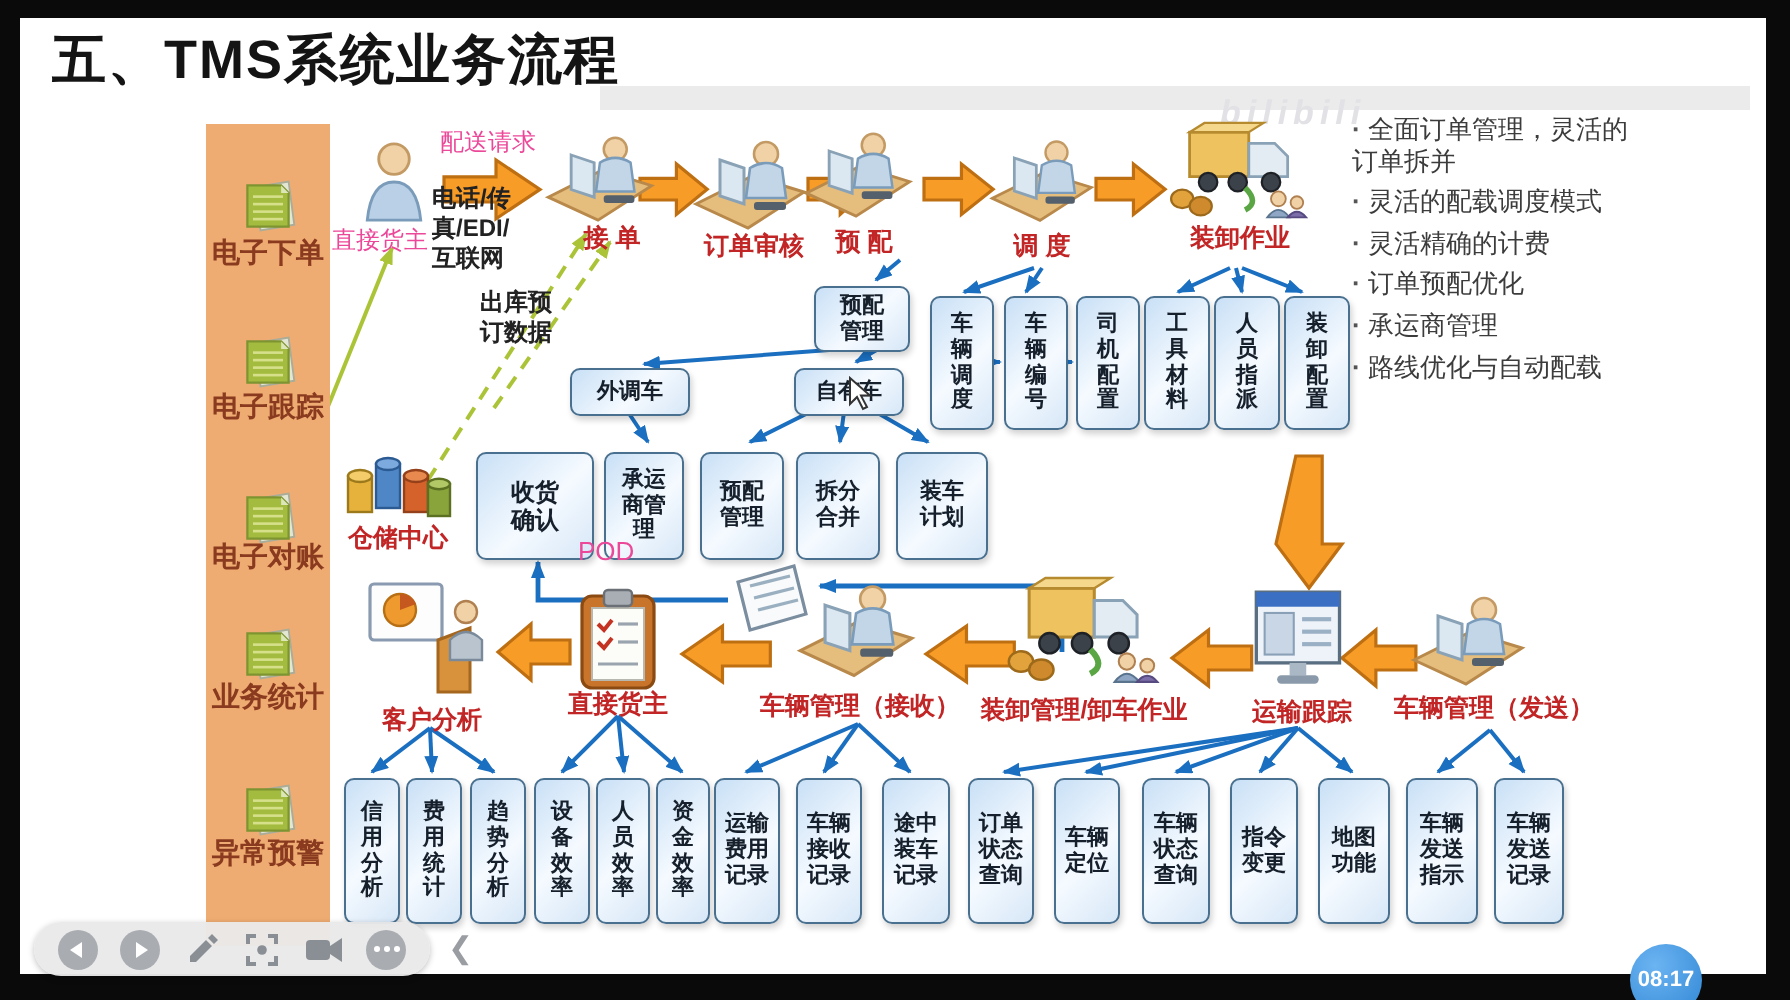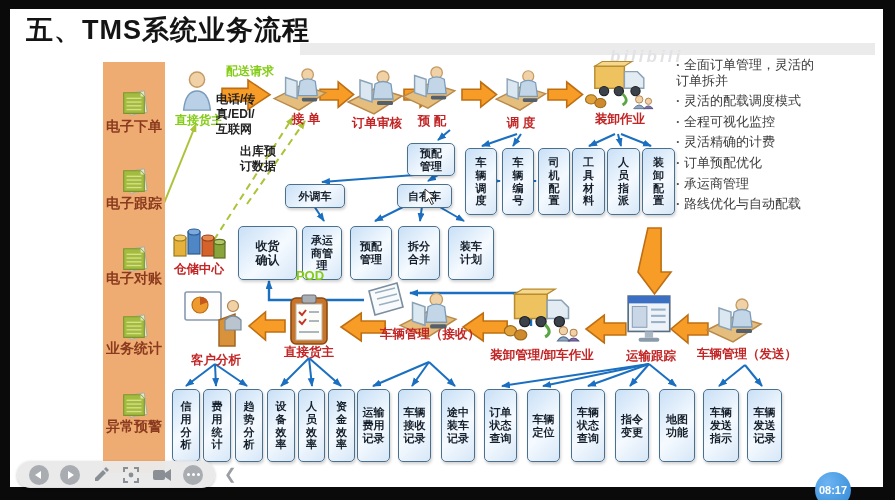--- a/index.html
+++ b/index.html
@@ -7,21 +7,21 @@
          font-family:"Liberation Sans","DejaVu Sans",sans-serif;}
   .abs{position:absolute;}
   .slide{left:10px;top:9px;width:873px;height:478px;background:#fff;}
   .bar{background:#0a0a0a;}
   .title{left:26px;top:12px;font-size:27px;font-weight:800;color:#141414;letter-spacing:1px;white-space:nowrap;}
   .grayband{left:300px;top:43px;width:575px;height:12px;background:#ebebeb;}
   .watermark{left:610px;top:18px;font-size:17px;font-weight:700;color:#e2e2e6;letter-spacing:3px;font-style:italic;margin-top:29px;}
   .sidebar{left:103px;top:62px;width:62px;height:411px;background:#efac72;}
   .sblab{width:66px;text-align:center;font-size:14px;font-weight:800;color:#8a3a1e;white-space:nowrap;}
   .redlab{color:#c22525;font-weight:700;font-size:12.5px;text-align:center;white-space:pre-line;}
-  .blklab{color:#84cc16;font-weight:700;font-size:12px;text-align:center;white-space:pre-line;}
+  .blklab{color:#ec4899;font-weight:400;font-size:12px;white-space:pre-line;}
   .note{color:#222;font-weight:700;font-size:12px;white-space:pre-line;line-height:1.25;}
   .vbox{display:flex;align-items:center;justify-content:center;text-align:center;
         white-space:pre-line;font-weight:700;color:#16202c;
         background:linear-gradient(135deg,#c9e0f6 0%,#f5faff 55%,#d7e7f7 100%);
         border:1.6px solid #49708f;border-radius:5px;box-shadow:1px 2px 3px rgba(0,0,0,.18);
         line-height:1.18;}
   .f11{font-size:11px;} .f12{font-size:12px;}
   .bullets{left:676px;top:57px;width:208px;font-size:13px;color:#3c3c3c;line-height:1.2;}
   .bullets .bi{margin-bottom:5px;white-space:pre-line;}
   .bullets .bi::before{content:"· ";font-weight:bold;color:#555;}
@@ -255,21 +255,20 @@
   <div class="abs redlab" style="left:493px;top:115px;width:56px">调 度</div>
   <svg class="abs" style="left:580px;top:60px" width="74" height="52">
       <use href="#sym-truck"></use>
     </svg>
   <div class="abs redlab" style="left:580px;top:111px;width:80px">装卸作业</div>
 
   <div class="abs bullets">
     <div class="bi">全面订单管理，灵活的
 订单拆并</div>
     <div class="bi">灵活的配载调度模式</div>
-    <div class="bi">全程可视化监控</div>
     <div class="bi">灵活精确的计费</div>
     <div class="bi">订单预配优化</div>
     <div class="bi">承运商管理</div>
     <div class="bi">路线优化与自动配载</div>
   </div>
 
   <div class="abs vbox f11" style="left:407px;top:143px;width:46px;height:31px">预配
 管理</div>
   <div class="abs vbox f11" style="left:285px;top:184px;width:58px;height:22px">外调车</div>
   <div class="abs vbox f11" style="left:397px;top:184px;width:53px;height:22px">自有车</div>
@@ -327,21 +326,21 @@
       <use href="#sym-presenter"></use>
     </svg>
   <div class="abs redlab" style="left:179px;top:352px;width:74px">客户分析</div>
   <svg class="abs" style="left:286px;top:294px" width="46" height="52">
       <use href="#sym-clipboard"></use>
     </svg>
   <div class="abs redlab" style="left:272px;top:344px;width:74px">直接货主</div>
   <svg class="abs" style="left:396px;top:290px" width="62" height="50">
       <use href="#sym-operator"></use>
     </svg>
-  <div class="abs redlab" style="left:379px;top:326px;width:102px">车辆管理（接收）</div>
+  <div class="abs redlab" style="left:379px;top:345px;width:102px">车辆管理（接收）</div>
   <svg class="abs" style="left:498px;top:288px" width="82" height="56">
       <use href="#sym-truck"></use>
     </svg>
   <div class="abs redlab" style="left:486px;top:347px;width:112px">装卸管理/卸车作业</div>
   <svg class="abs" style="left:626px;top:294px" width="48" height="52">
       <use href="#sym-monitor"></use>
     </svg>
   <div class="abs redlab" style="left:618px;top:348px;width:66px">运输跟踪</div>
   <svg class="abs" style="left:702px;top:296px" width="62" height="48">
       <use href="#sym-operator"></use>

